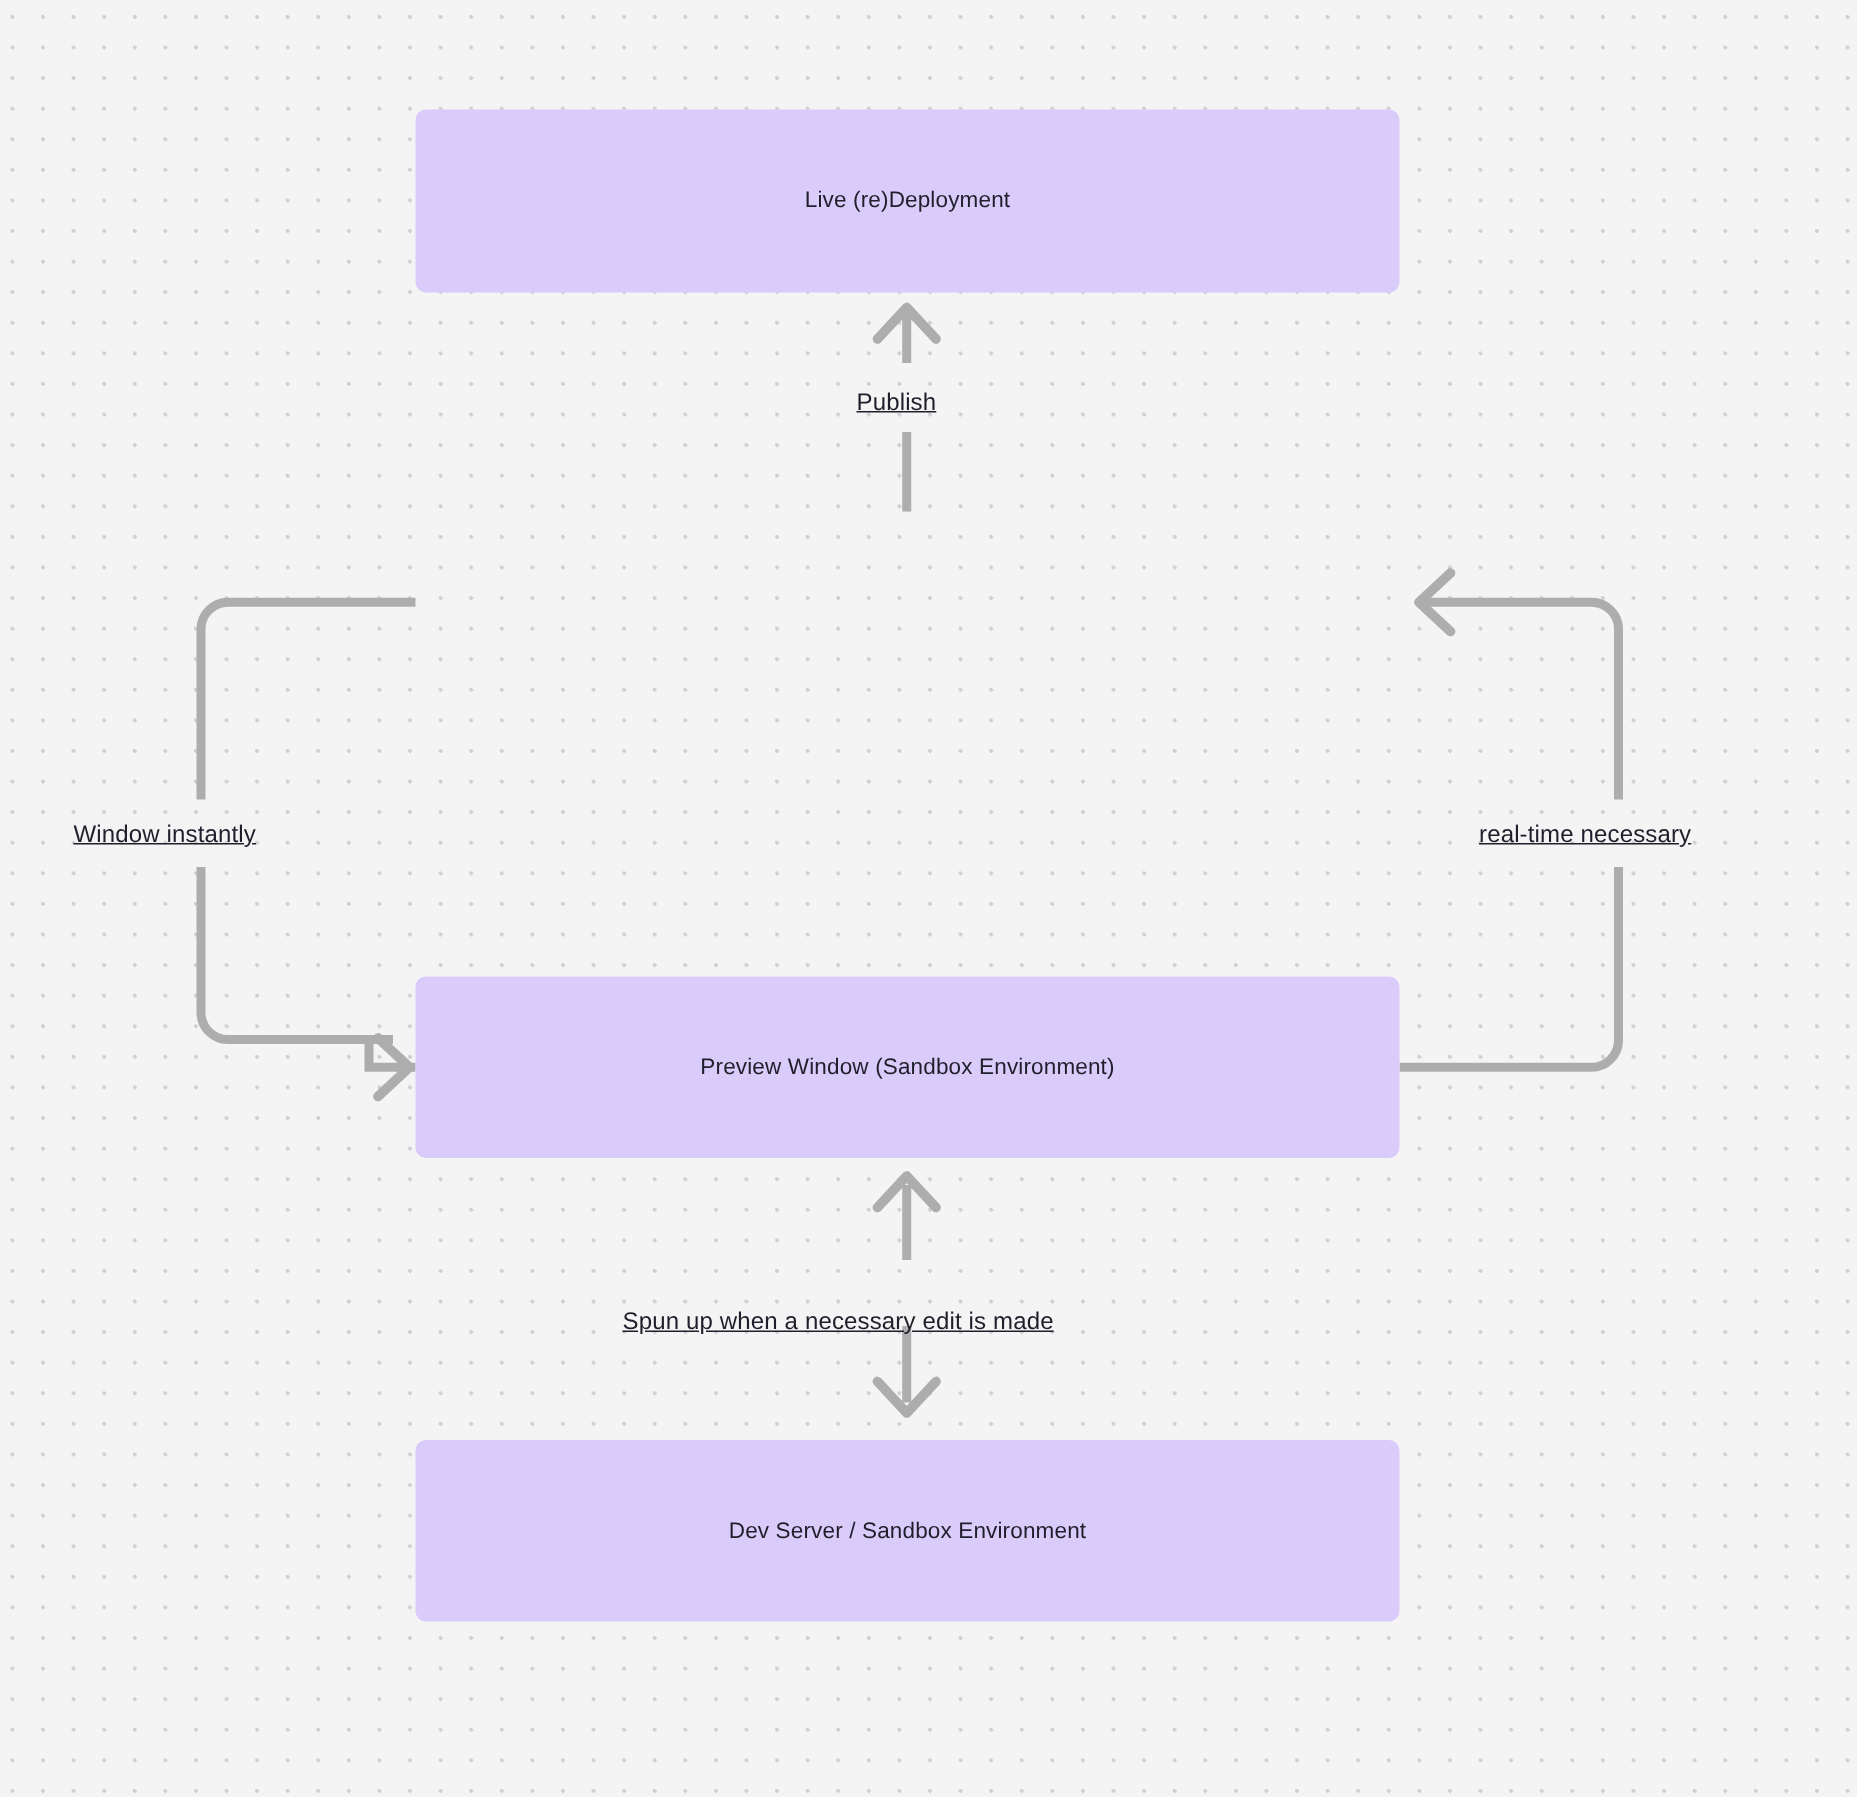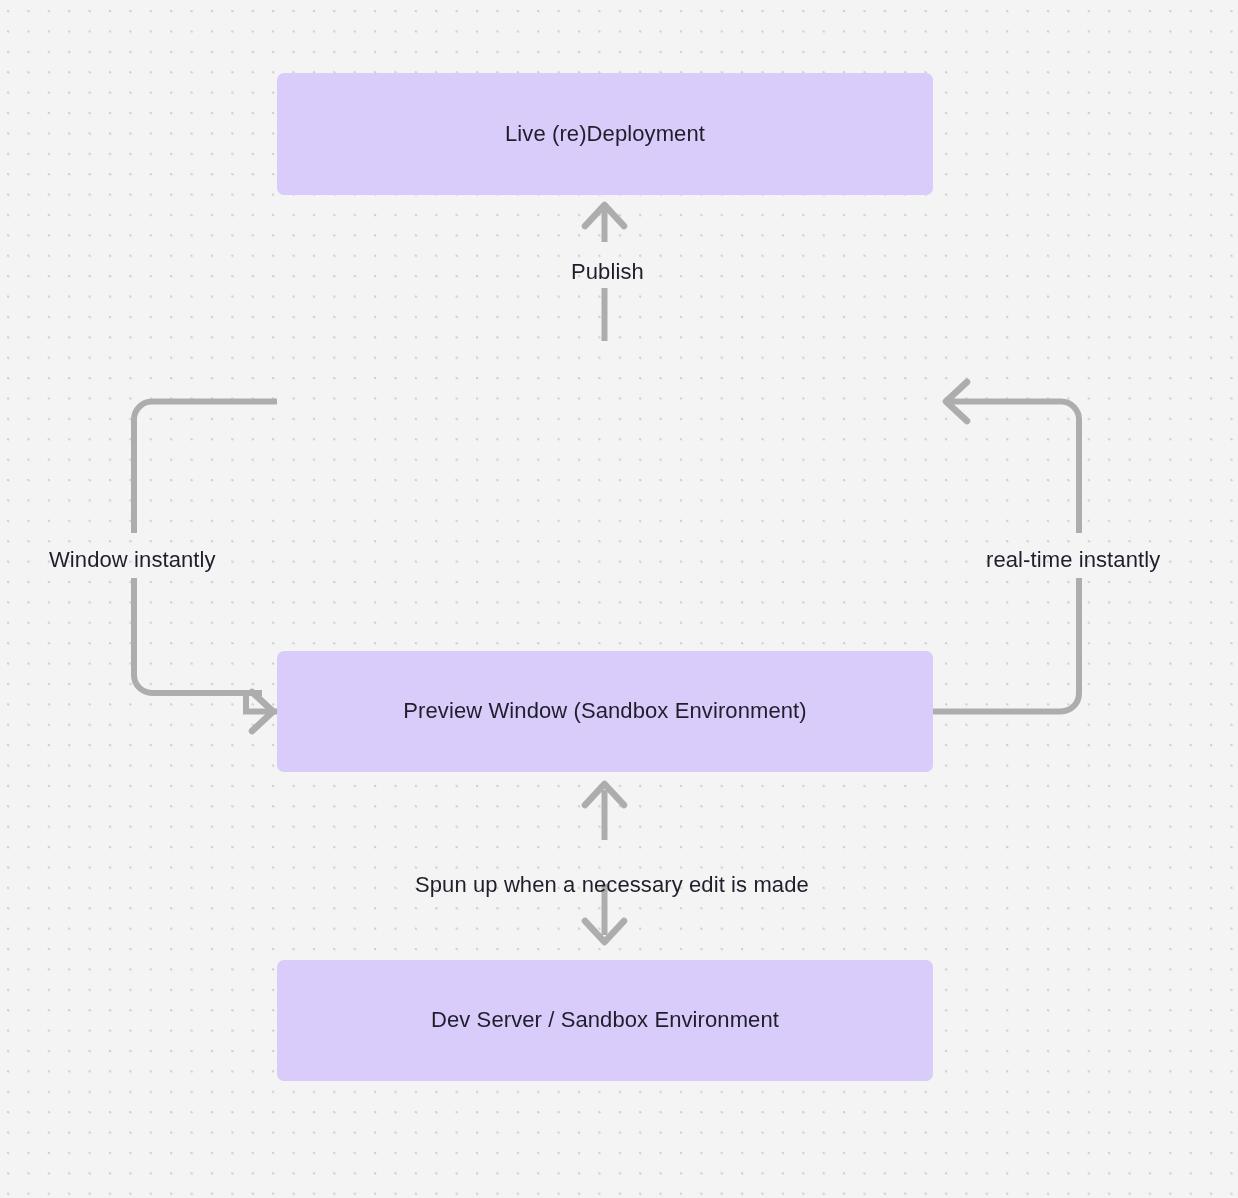--- a/index.html
+++ b/index.html
@@ -36,38 +36,39 @@
 
   .node {
     position: absolute;
     box-sizing: border-box;
     background-color: #d9cbfa;
     border-radius: 7px;
     display: flex;
     align-items: center;
     justify-content: center;
     color: #1f1f2b;
-    font-size: 22px;
+    font-size: 15px;
     letter-spacing: 0.1px;
     line-height: 1.3;
     text-align: center;
   }
 
   #node-live-deployment { left: 277px; top: 73px;  width: 656px; height: 122px; }
   #node-user-changes    { left: 277px; top: 341px; width: 656px; height: 122px; }
   #node-preview-window  { left: 277px; top: 651px; width: 656px; height: 121px; }
   #node-dev-server      { left: 277px; top: 960px; width: 656px; height: 121px; }
 
   .edge-label {
     position: absolute;
     color: #1f1f2b;
-    font-size: 22px;
+    font-size: 16px;
     line-height: 1.2;
     white-space: nowrap;
     letter-spacing: 0.1px;
+    text-decoration: underline;
   }
 
   #label-publish        { left: 571px;  top: 259px; }
   #label-updates        { left: 49px;   top: 547px; }
   #label-realtime       { left: 986px;  top: 547px; }
   #label-spun-up        { left: 415px;  top: 856px; margin-top: 16px; }
 </style>
 </head>
 <body>
 
@@ -112,17 +113,17 @@
   </div>
 
   <div class="node" id="node-dev-server">
     <span>Dev Server / Sandbox Environment</span>
   </div>
 
   <div class="edge-label" id="label-publish">Publish</div>
 
   <div class="edge-label" id="label-updates">Window instantly</div>
 
-  <div class="edge-label" id="label-realtime">real-time instantly</div>
+  <div class="edge-label" id="label-realtime">real-time necessary</div>
 
   <div class="edge-label" id="label-spun-up">Spun up when a necessary edit is made</div>
 
 </div>
 
 </body></html>

